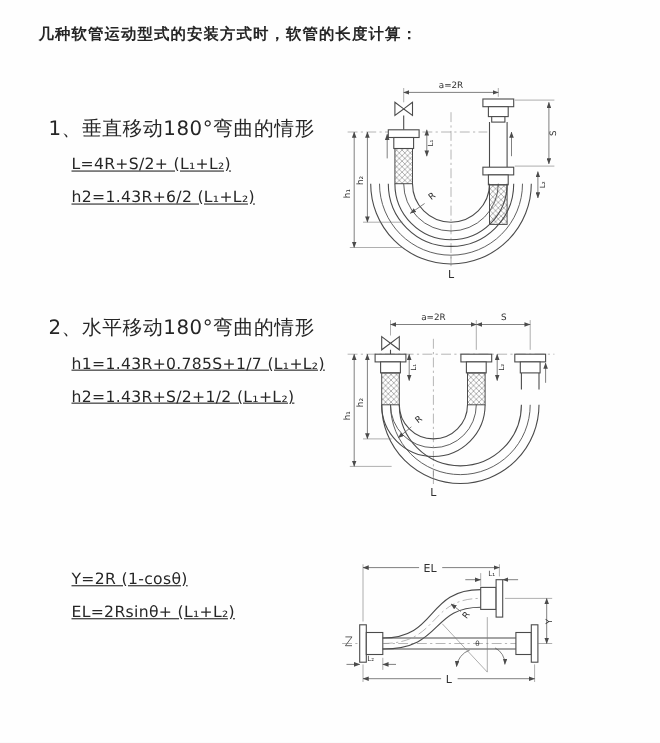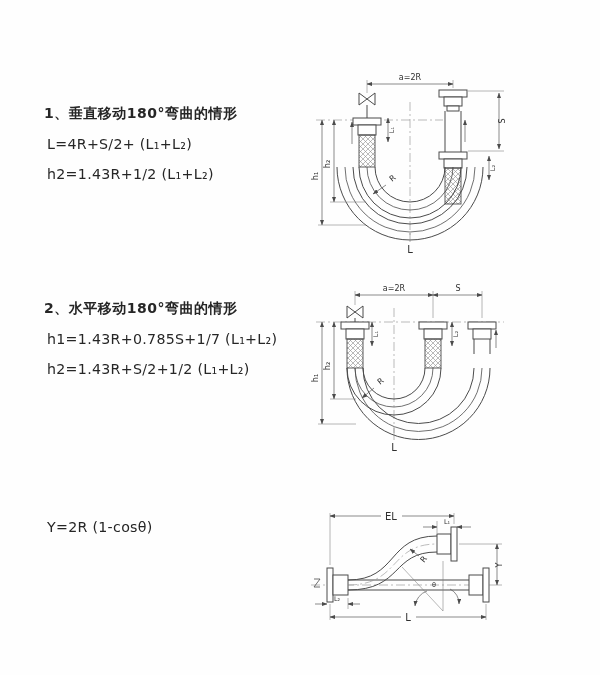--- a/index.html
+++ b/index.html
@@ -1,23 +1,23 @@
 <!DOCTYPE html>
 <html><head>
 <meta charset="utf-8">
 <style>
   html,body{margin:0;padding:0;}
   body{width:600px;height:675px;background:#f4f4f4;font-family:"DejaVu Sans","Liberation Sans",sans-serif;}
   .page{position:relative;width:600px;height:675px;background:#fefefe;overflow:hidden;color:#262626;}
   .title{position:absolute;left:35px;top:22px;font-size:14px;font-weight:600;letter-spacing:1px;}
   .section{position:absolute;}
-  .section .heading{font-size:14px;font-weight:700;letter-spacing:0.5px;margin:0 0 6px 0;}
-  .section .formula{margin-left:3px;height:30px;line-height:30px;font-size:14.2px;letter-spacing:0.3px;}
+  .section .heading{font-size:18px;font-weight:400;letter-spacing:0.5px;margin:0 0 6px 0;}
+  .section .formula{margin-left:21px;height:30px;line-height:30px;font-size:14.2px;letter-spacing:0.3px;text-decoration:underline;}
   .s1{left:44px;top:105px;}
-  .s2{left:44px;top:300px;}
+  .s2{left:44px;top:286px;}
   .s3{left:44px;top:512px;}
   .dgm{position:absolute;}
   .d1{left:308px;top:64px;}
   .d2{left:308px;top:278px;}
   .d3{left:303px;top:503px;}
   
   .pl{stroke:#4b4b4b;stroke-width:1;fill:none;}
   .plt{stroke:#4b4b4b;stroke-width:0.8;fill:none;}
   .pf{fill:#ffffff;stroke:#4b4b4b;stroke-width:1;}
   .braid{stroke:#4b4b4b;stroke-width:0.9;}
@@ -26,35 +26,37 @@
   .cl{stroke:#8f8f8f;stroke-width:0.6;fill:none;stroke-dasharray:9 3 2 3;}
   .dt{font-size:8px;fill:#2f2f2f;}
   .dtb{font-size:10px;fill:#2f2f2f;}
   .dts{font-size:6.5px;fill:#2f2f2f;}
 </style>
 </head>
 <body>
 
 <div class="page">
 
+  <div class="title">几种软管运动型式的安装方式时，软管的长度计算：</div>
 
   <div class="section s1">
     <div class="heading">1、垂直移动180°弯曲的情形</div>
     <div class="formula">L=4R+S/2+ (L₁+L₂)</div>
-    <div class="formula">h2=1.43R+1/2 (L₁+L₂)</div>
+    <div class="formula">h2=1.43R+6/2 (L₁+L₂)</div>
   </div>
 
   <div class="section s2">
     <div class="heading">2、水平移动180°弯曲的情形</div>
     <div class="formula">h1=1.43R+0.785S+1/7 (L₁+L₂)</div>
     <div class="formula">h2=1.43R+S/2+1/2 (L₁+L₂)</div>
   </div>
 
   <div class="section s3">
     <div class="formula">Y=2R (1-cosθ)</div>
+    <div class="formula">EL=2Rsinθ+ (L₁+L₂)</div>
   </div>
 
   <svg class="dgm d1" width="285" height="195" viewBox="0 0 285 195">
     <defs>
       <pattern id="braidA" width="5" height="5" patternUnits="userSpaceOnUse">
         <path d="M0,5 L5,0 M0,0 L5,5" stroke="#8c8c8c" stroke-width="0.6" fill="none"></path>
       </pattern>
       <marker id="arrA" viewBox="0 0 8 6" refX="7.5" refY="3" markerWidth="8" markerHeight="6" orient="auto-start-reverse">
         <path d="M0,0 L8,3 L0,6 Z" fill="#4b4b4b"></path>
       </marker>

